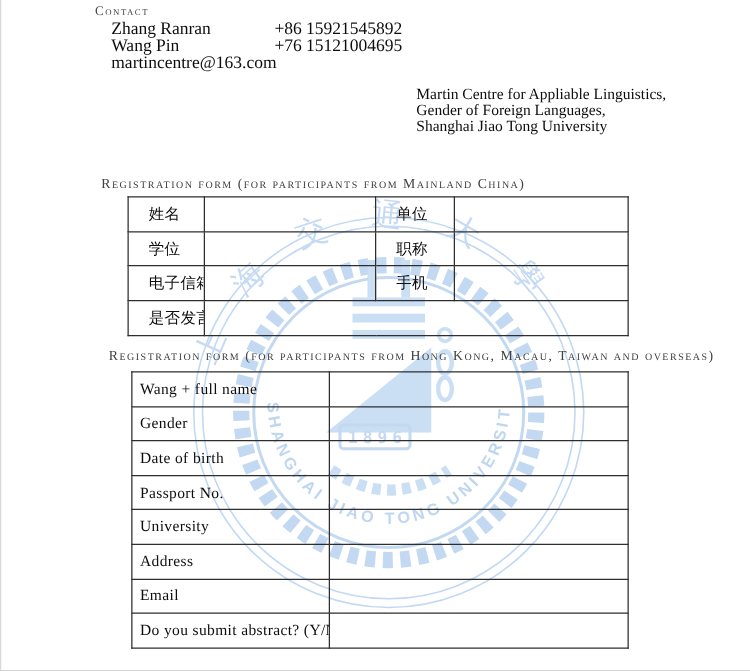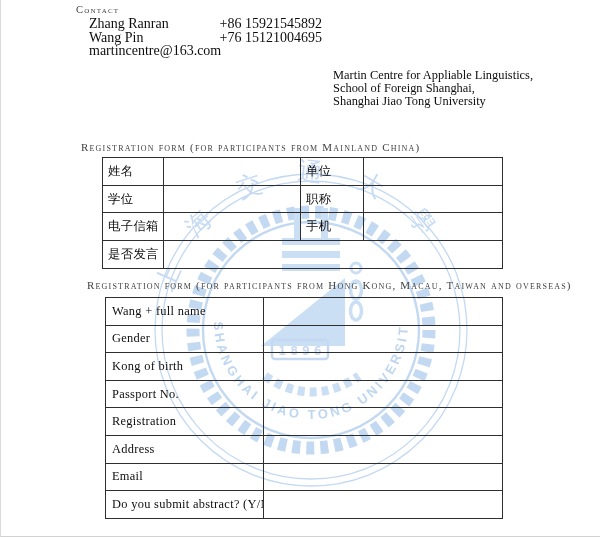--- a/index.html
+++ b/index.html
@@ -21,21 +21,21 @@
   .contact-rows{margin-left:13px;margin-top:2px;font-size:14px;line-height:13.5px;}
   .c-name{display:inline-block;width:127px;}
   .affil{
     position:absolute;top:69px;right:67px;text-align:left;
     font-size:12.4px;line-height:13.2px;white-space:nowrap;
   }
   .h1{position:absolute;left:70px;top:141px;margin-left:10px;}
   .h2{position:absolute;left:70px;top:279px;margin-left:16px;}
 
   table{border-collapse:collapse;table-layout:fixed;background:transparent;}
-  td{border:1px solid #2e2e2e;padding:0 0 0 5px;vertical-align:middle;
+  td{border:1px solid #2e2e2e;padding:0 0 0 16px;vertical-align:middle;
      font-size:12.4px;background:transparent;overflow:hidden;white-space:nowrap;}
   .t1{position:absolute;left:101px;top:157px;width:400px;}
   .t1 td{height:26.7px;}
   .t2{position:absolute;left:104px;top:297px;width:397px;}
   .t2 td{height:26.6px;padding-left:6px;}
   td.lab{letter-spacing:.3px;}
   .wm-en{font-family:"Liberation Sans","DejaVu Sans",sans-serif;font-weight:bold;}
   .wm-zh{font-family:"Liberation Serif",serif;}
   .wm-year{font-family:"DejaVu Sans Mono",monospace;font-weight:bold;}
 </style>
@@ -91,21 +91,21 @@
         <div>
           <span class="c-name">Wang Pin</span>
           <span class="c-phone">+76 15121004695</span>
         </div>
         <div>martincentre@163.com</div>
       </div>
     </div>
 
     <div class="affil">
       <div>Martin Centre for Appliable Linguistics,</div>
-      <div>School of Foreign Shanghai,</div>
+      <div>Gender of Foreign Languages,</div>
       <div>Shanghai Jiao Tong University</div>
     </div>
 
     <div class="sc-heading h1">Registration form (for participants from Mainland China)</div>
     <table class="t1">
       <colgroup>
           <col style="width:61px">
           <col style="width:137px">
           <col style="width:63px">
           <col style="width:139px">
@@ -145,29 +145,29 @@
       <tbody>
         <tr>
           <td class="lab">Wang + full name</td>
           <td></td>
         </tr>
         <tr>
           <td class="lab">Gender</td>
           <td></td>
         </tr>
         <tr>
-          <td class="lab">Kong of birth</td>
+          <td class="lab">Date of birth</td>
           <td></td>
         </tr>
         <tr>
           <td class="lab">Passport No.</td>
           <td></td>
         </tr>
         <tr>
-          <td class="lab">Registration</td>
+          <td class="lab">University</td>
           <td></td>
         </tr>
         <tr>
           <td class="lab">Address</td>
           <td></td>
         </tr>
         <tr>
           <td class="lab">Email</td>
           <td></td>
         </tr>

